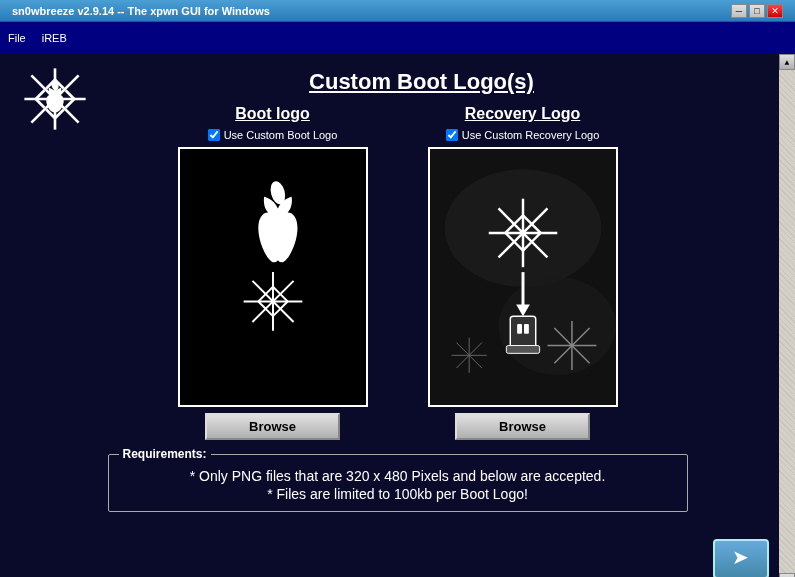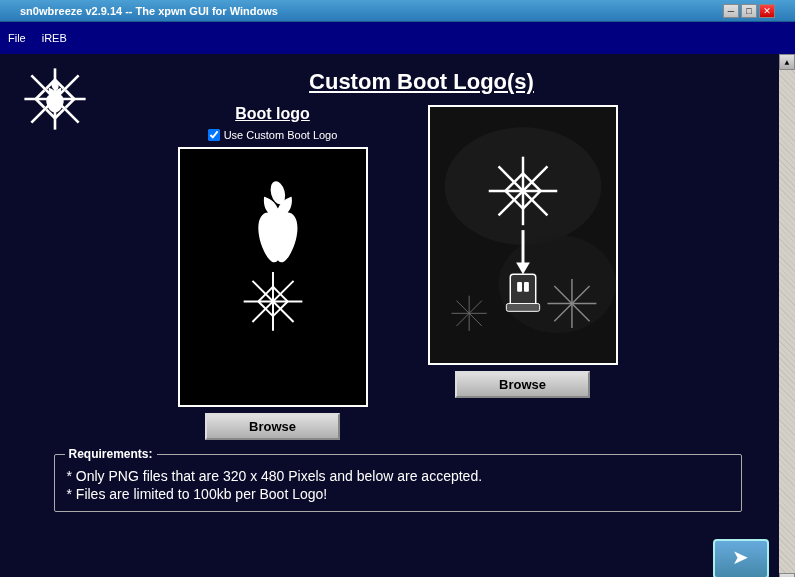--- a/index.html
+++ b/index.html
@@ -11,21 +11,21 @@
       overflow: hidden;
     }
 
     
     .title-bar {
       background: linear-gradient(to bottom, #4a9fd4, #2a7ab8);
       height: 22px;
       display: flex;
       align-items: center;
       justify-content: space-between;
-      padding: 0 20px;
+      padding: 0 12px;
       border-bottom: 1px solid #1a5a8a;
     }
     .title-bar-text {
       color: white;
       font-size: 11px;
       font-family: 'Tahoma', sans-serif;
       font-weight: bold;
     }
     .title-bar-buttons {
       display: flex;
@@ -152,24 +152,25 @@
       font-weight: bold;
       cursor: pointer;
       color: black;
     }
 
     
     .requirements-box {
       border: 1px solid #aaa;
       border-radius: 2px;
       padding: 8px 12px;
-      width: 688px;
+      width: 580px;
       margin-top: 4px;
       position: relative;
       background: transparent;
+      text-align: center;
     }
     .requirements-title {
       position: absolute;
       top: -8px;
       left: 10px;
       background: #0a0a2a;
       color: white;
       font-family: 'Tahoma', sans-serif;
       font-size: 12px;
       padding: 0 4px;
@@ -313,20 +314,25 @@
             <line x1="-15" y1="0" x2="-7" y2="8"></line>
             <line x1="15" y1="0" x2="7" y2="-8"></line>
             <line x1="15" y1="0" x2="7" y2="8"></line>
           </g>
         </svg>
       </div>
       <button class="browse-btn">Browse</button>
     </div>
 
     <div class="logo-section">
+      <span class="logo-label">Recovery Logo</span>
+      <div class="checkbox-row">
+        <input type="checkbox" checked="" style="">
+        <label>Use Custom Recovery Logo</label>
+      </div>
       <div class="logo-preview" style="background:#111;">
         <svg viewBox="0 0 190 260" xmlns="http://www.w3.org/2000/svg" width="190" height="260">
           <rect width="190" height="260" fill="#111"></rect>
 
           <rect width="190" height="260" fill="url(#grain)" opacity="0.4"></rect>
           <defs>
             <filter id="noise">
               <feTurbulence type="fractalNoise" baseFrequency="0.9" numOctaves="4" stitchTiles="stitch"></feTurbulence>
               <feColorMatrix type="saturate" values="0"></feColorMatrix>
               <feBlend in="SourceGraphic" mode="multiply"></feBlend>

